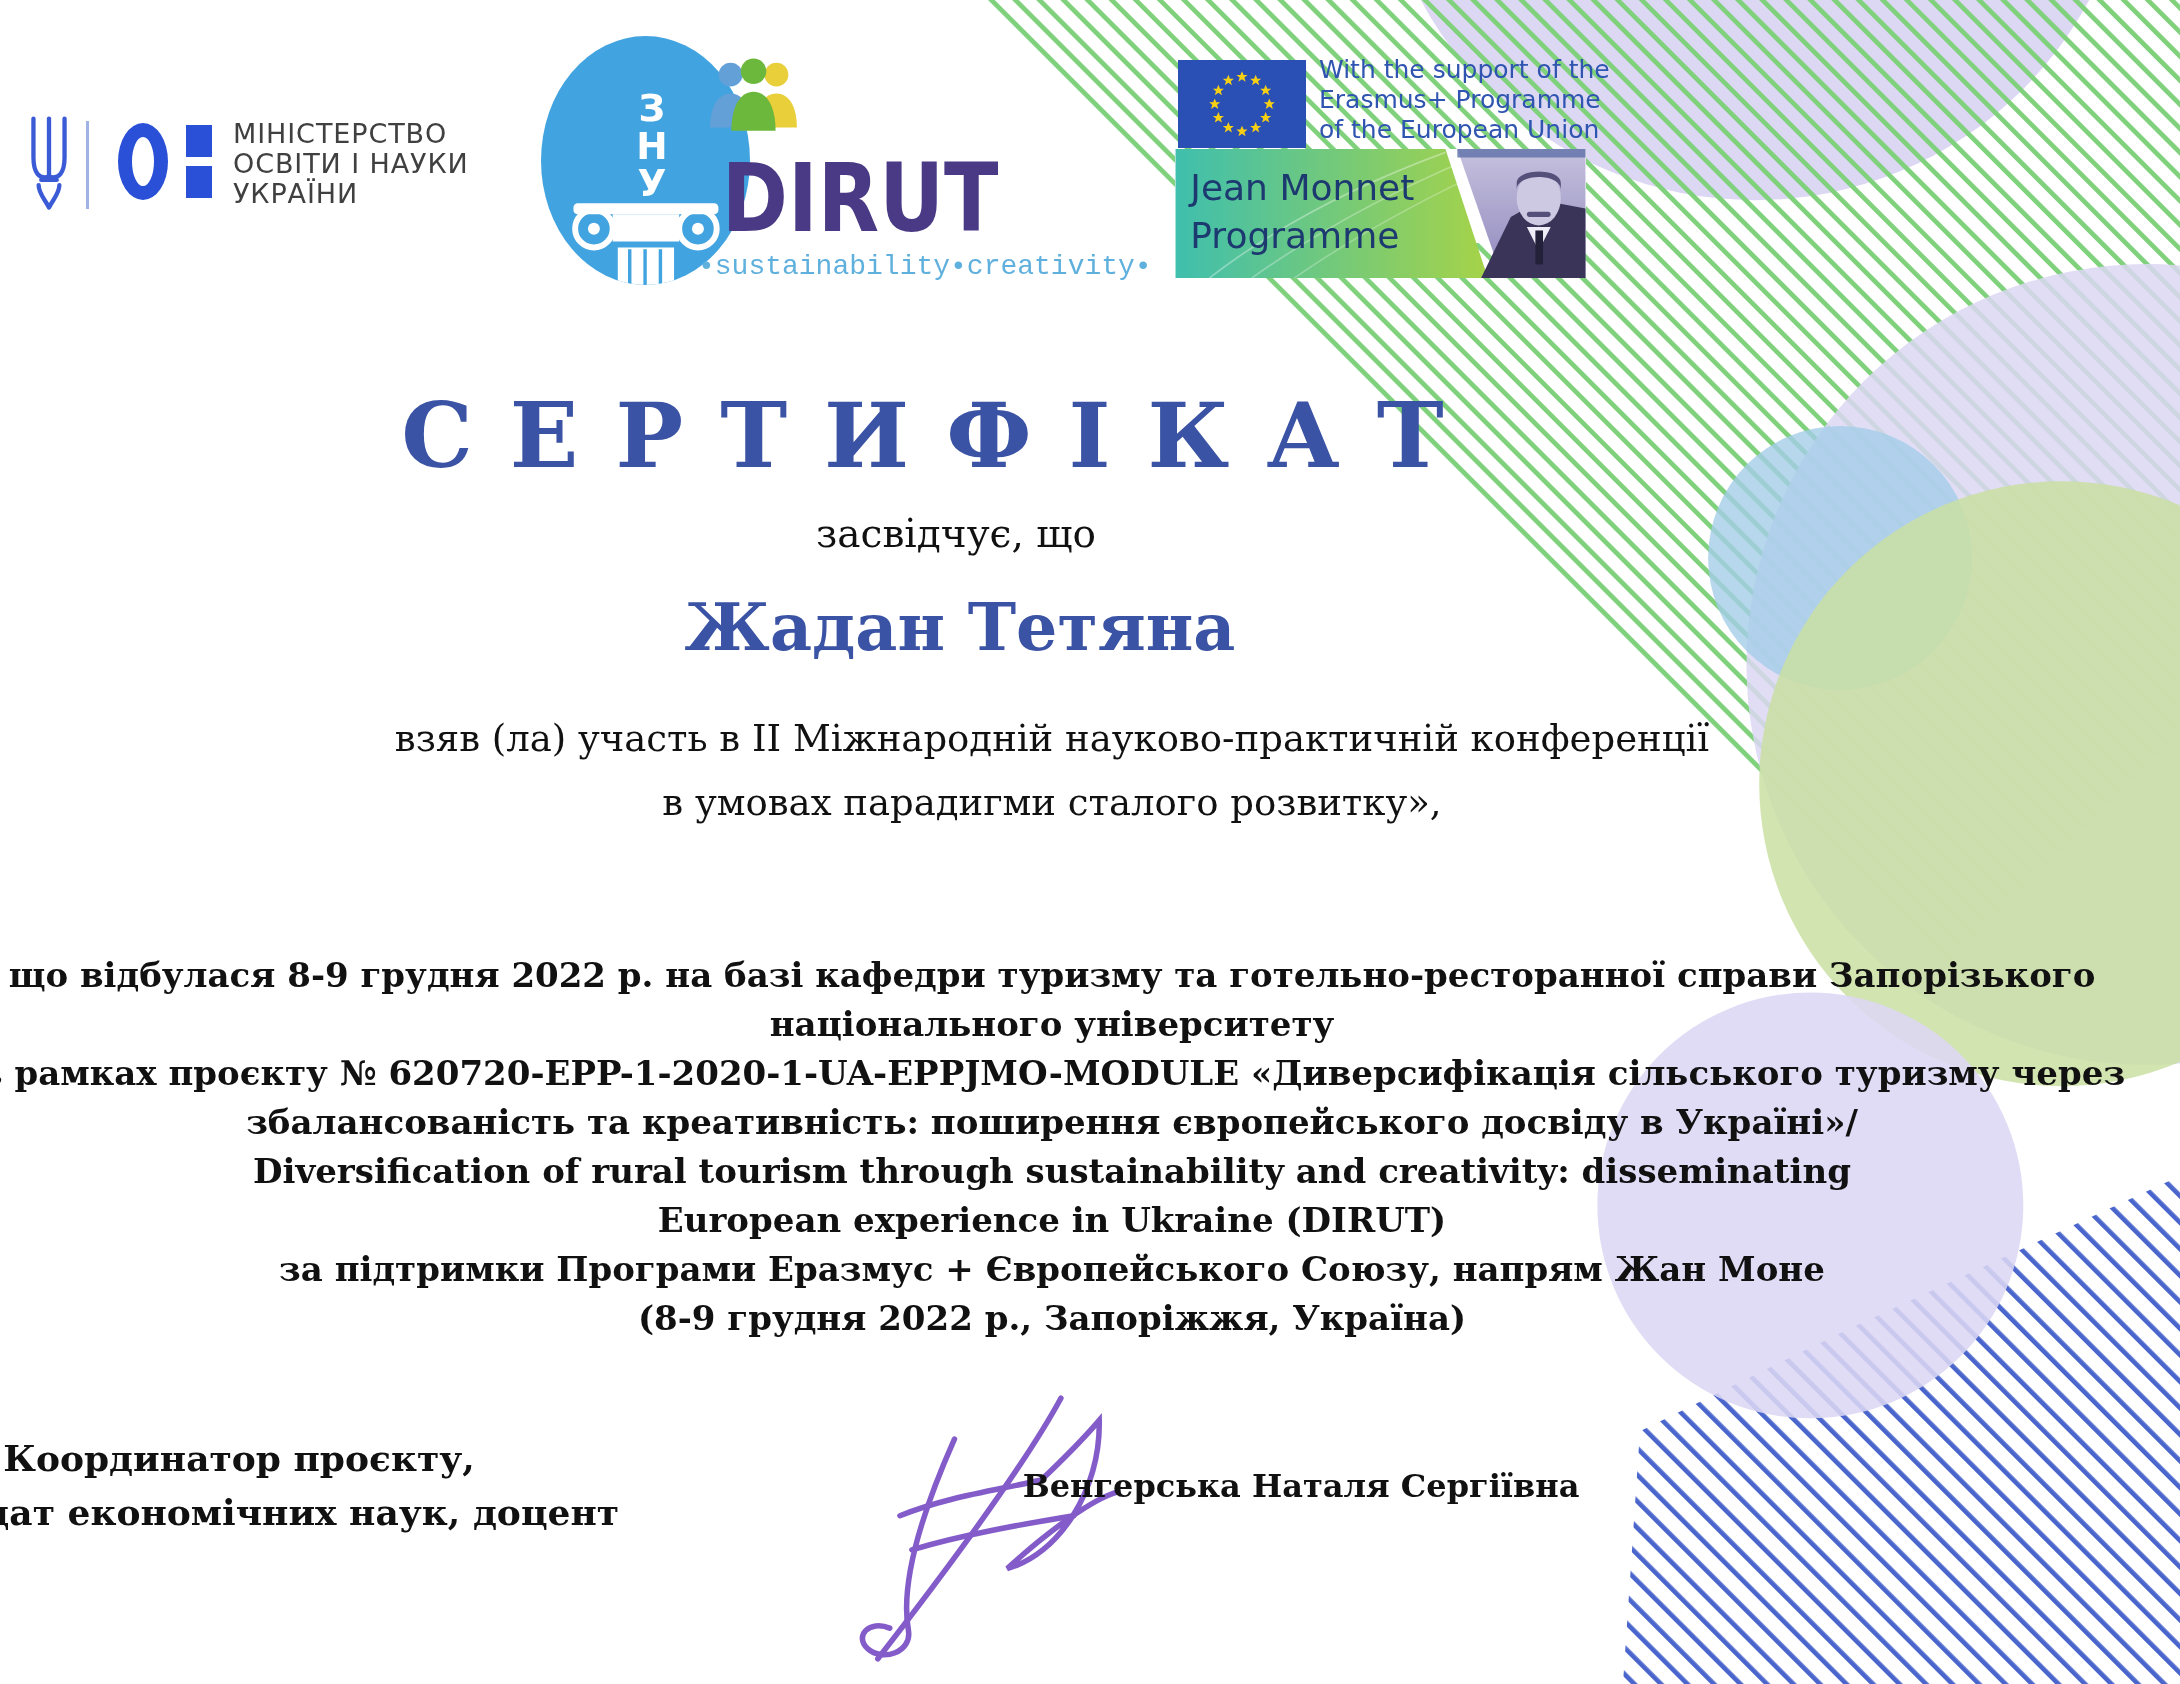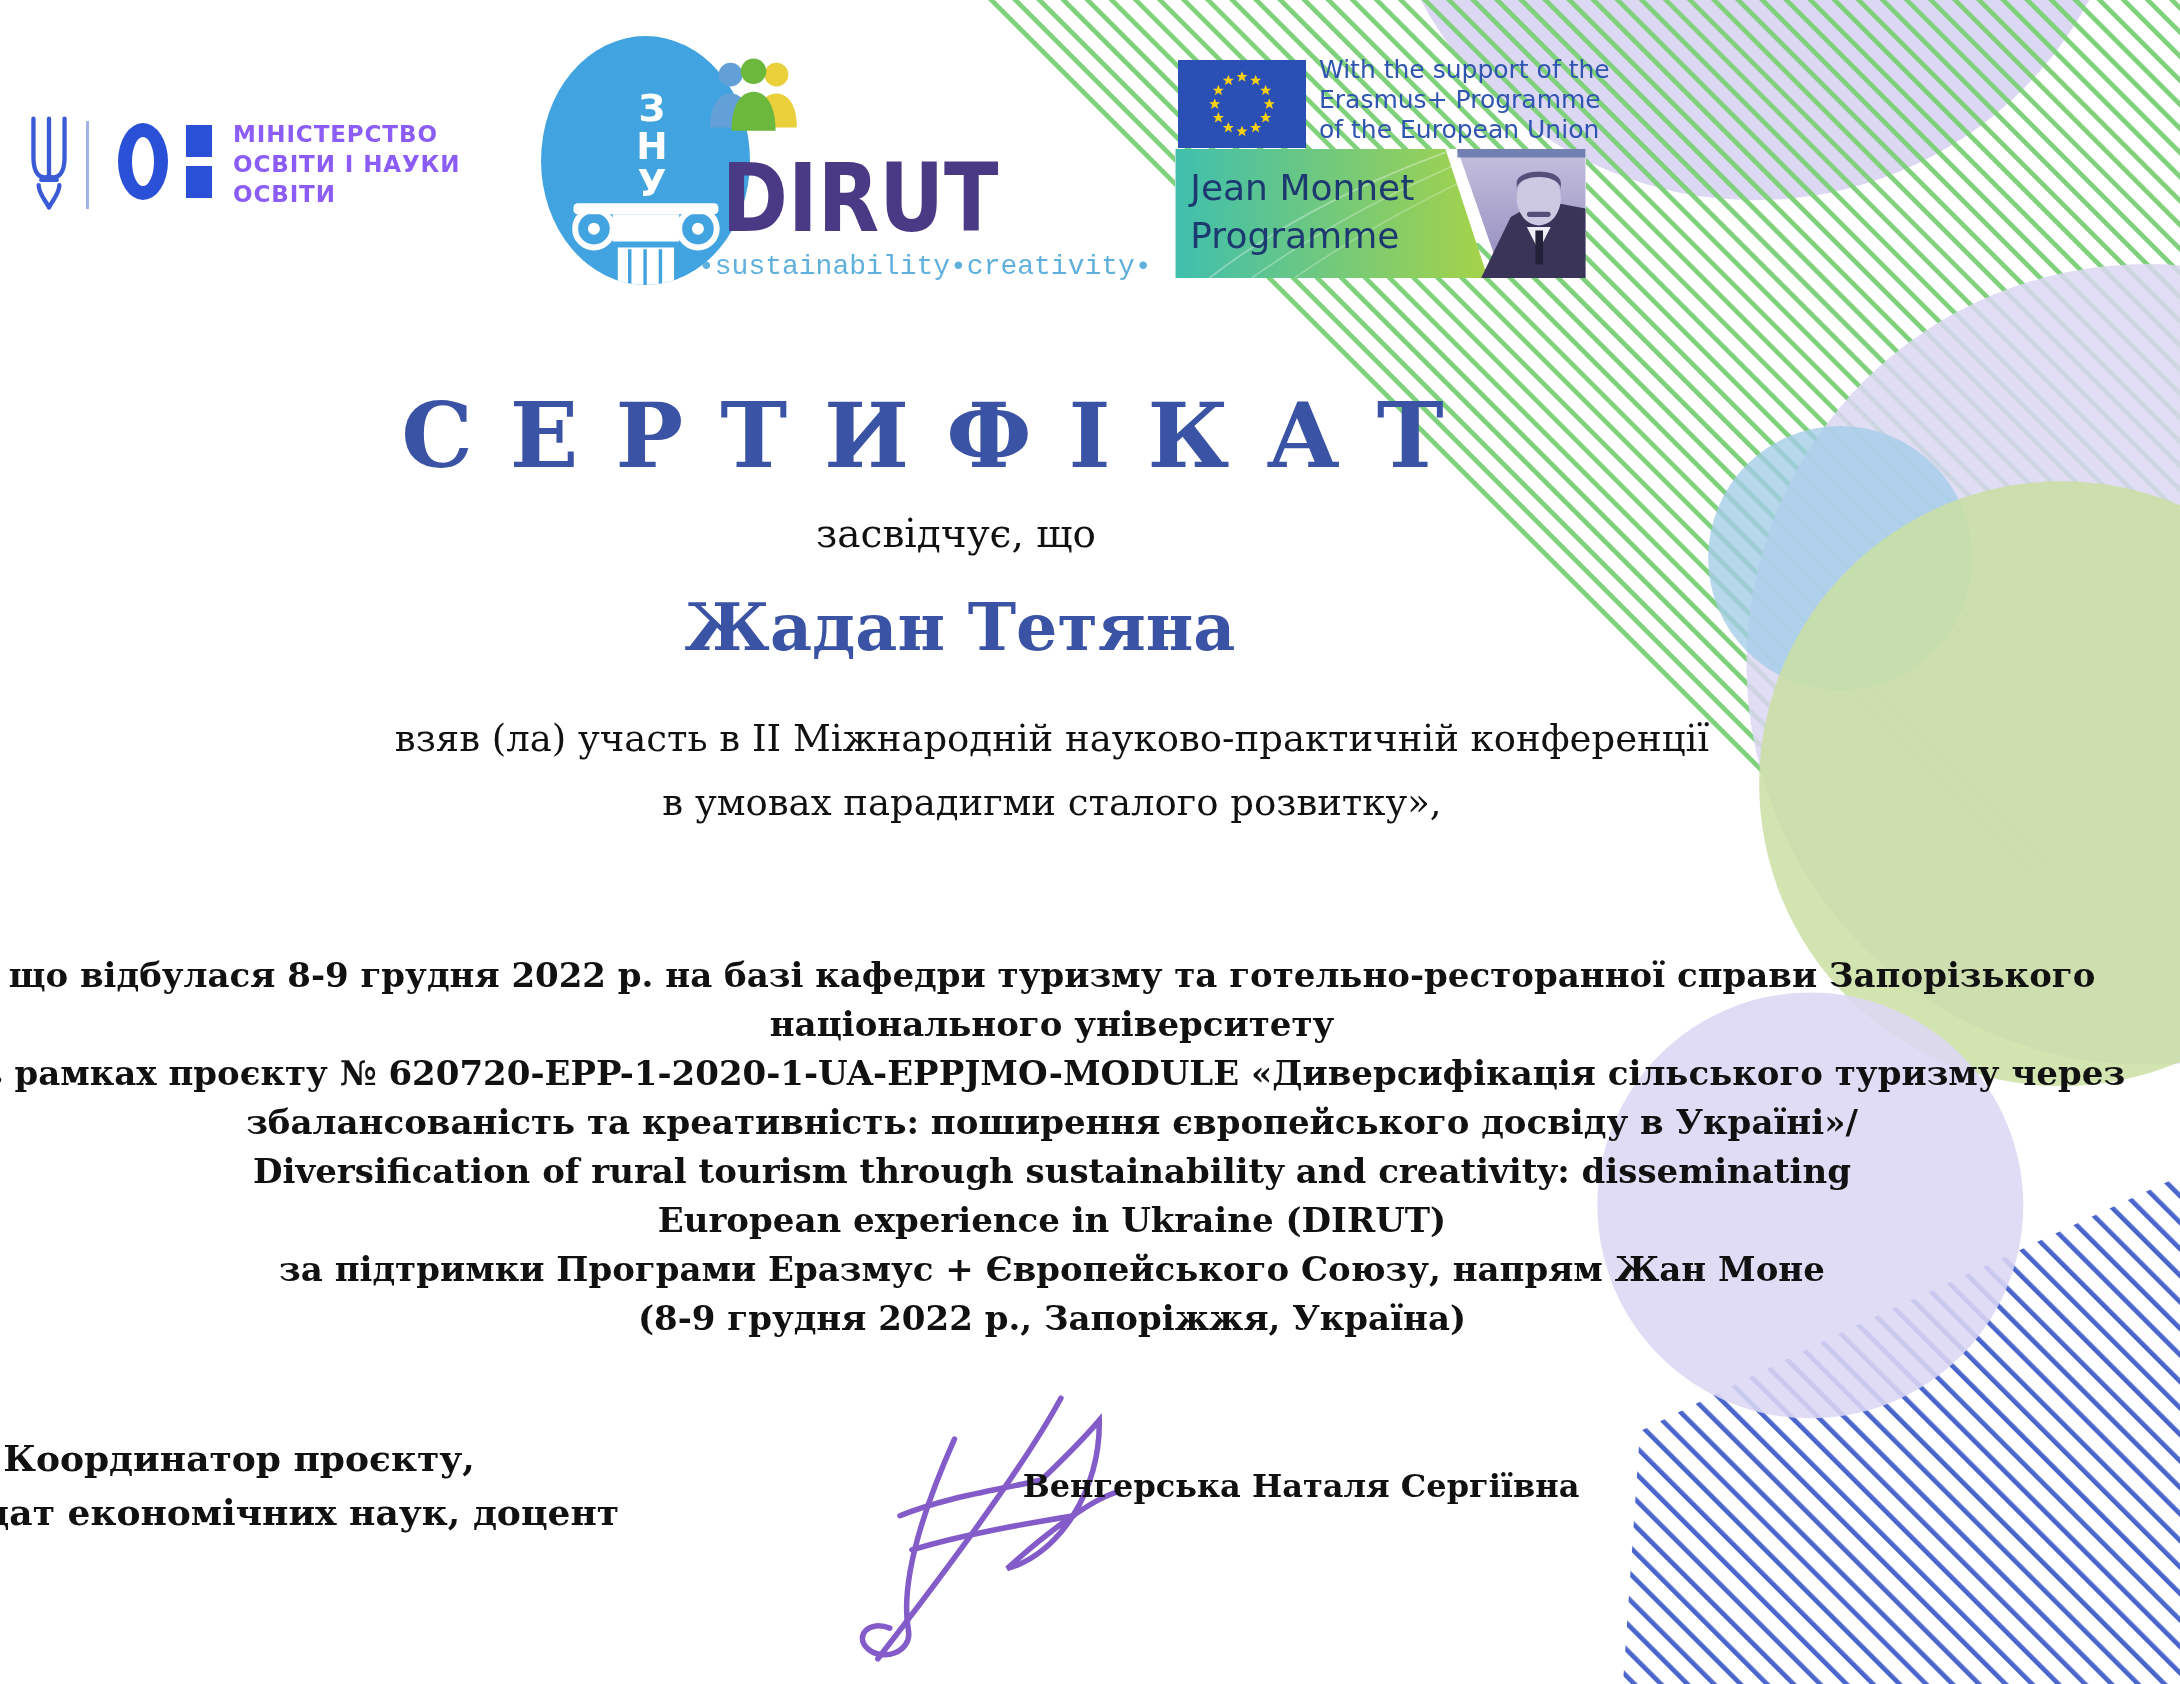--- a/index.html
+++ b/index.html
@@ -1,21 +1,21 @@
 <!DOCTYPE html>
 <html style="font-size:13.6px"><head>
 <meta charset="utf-8">
 <style>
   html,body{margin:0;padding:0;background:#ffffff;}
   #page{position:relative;width:2181px;height:1685px;background:#ffffff;overflow:hidden;
         font-family:"DejaVu Serif", serif;color:#141414;}
   #deco{position:absolute;left:0;top:0;z-index:0;}
   .layer{position:absolute;z-index:2;}
   #ministry-text{left:233px;top:119px;font-family:"DejaVu Sans","Liberation Sans",sans-serif;
-    font-weight:bold;font-size:23px;line-height:30px;letter-spacing:0.9px;color:#8b5cf6;}
+    font-weight:normal;font-size:27px;line-height:30px;letter-spacing:0.9px;color:#404040;}
   #logo-divider{left:86px;top:121px;width:2.6px;height:88px;background:#9fb4e4;}
   #o-ring{left:118px;top:123px;width:22px;height:49px;border:14.5px solid #2b50d8;border-radius:50%;}
   .o-sq{left:186px;width:25.6px;height:32px;background:#2b50d8;}
   #znu-circle{left:541px;top:36px;width:209px;height:249px;border-radius:50%;background:#41a3df;overflow:hidden;}
   #dirut{left:698px;top:56px;width:298px;}
   #dirut-name{font-family:"DejaVu Sans","Liberation Sans",sans-serif;font-weight:bold;
     font-size:95px;line-height:95px;color:#4a3a85;transform:scaleX(.84);transform-origin:center;margin-top:6.8px;}
   #dirut-tag{font-family:Liberation Mono, monospace;font-size:28px;color:#5fb0dd;margin-top:5.1px;}
   #eu-flag{left:1178px;top:60px;width:128px;height:88px;background:#2b50b5;}
   #erasmus-text{left:1319px;top:55px;font-family:"DejaVu Sans","Liberation Sans",sans-serif;
@@ -82,21 +82,21 @@
       <path d="M16,74 H34"></path>
     </g>
   </svg>
   <div class="layer" id="logo-divider"></div>
   <div class="layer" id="o-ring"></div>
   <div class="layer o-sq" style="top:125px;"></div>
   <div class="layer o-sq" style="top:166px;"></div>
   <div class="layer" id="ministry-text">
     <div>МІНІСТЕРСТВО</div>
     <div>ОСВІТИ І НАУКИ</div>
-    <div>ОСВІТИ</div>
+    <div>УКРАЇНИ</div>
   </div>
 
   <div class="layer" id="znu-circle">
     <svg width="209" height="249" viewBox="0 0 245 292">
       <text x="130" y="100" font-family="DejaVu Sans, sans-serif" font-size="44" font-weight="bold" fill="#ffffff" text-anchor="middle">З</text>
       <text x="130" y="144" font-family="DejaVu Sans, sans-serif" font-size="44" font-weight="bold" fill="#ffffff" text-anchor="middle">Н</text>
       <text x="130" y="188" font-family="DejaVu Sans, sans-serif" font-size="44" font-weight="bold" fill="#ffffff" text-anchor="middle">У</text>
       <g>
         <rect x="38" y="196" width="170" height="13" rx="5" fill="#ffffff"></rect>
         <rect x="84" y="209" width="78" height="32" fill="#ffffff"></rect>

